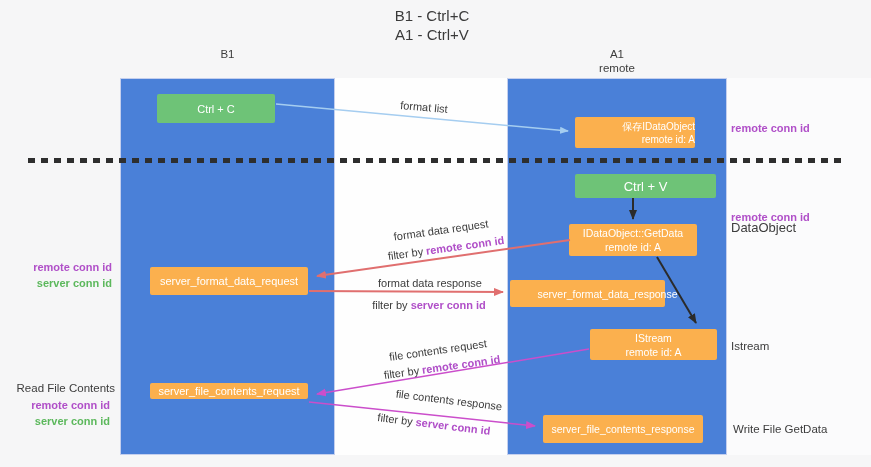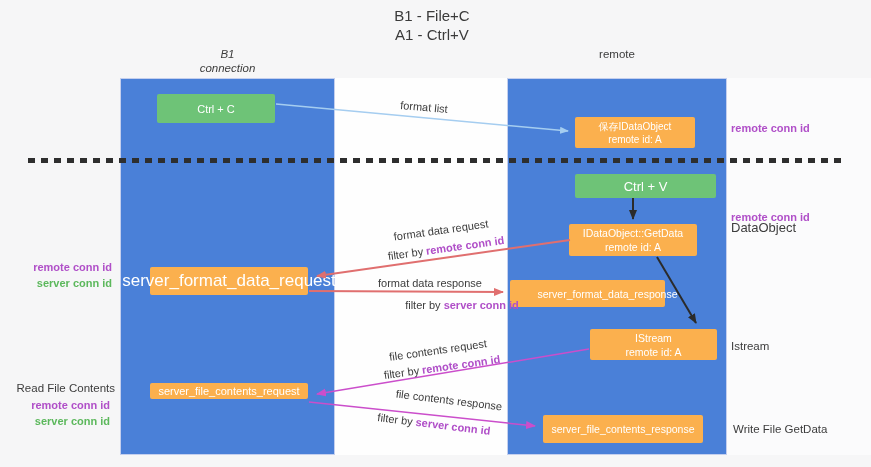--- a/index.html
+++ b/index.html
@@ -4,37 +4,37 @@
 <style>
   html,body{margin:0;padding:0;}
   body{font-family:"Liberation Sans",sans-serif;background:#f6f6f7;}
   .stage{position:relative;width:871px;height:467px;overflow:hidden;background:#f6f6f7;}
   .bg-band{position:absolute;top:78px;height:377px;}
   .bg-mid{left:335px;width:172px;background:#fefefe;}
   .bg-right{left:727px;width:144px;background:#fbfbfc;}
   .title{position:absolute;left:332px;top:6px;width:200px;text-align:center;
          font-size:15px;line-height:19px;color:#3a3a3a;}
   .lane-header{position:absolute;top:47px;text-align:center;font-size:11.5px;line-height:14px;color:#3d3d3d;}
-  .lane-header.left{left:120px;width:215px;font-style:italic;}
+  .lane-header.left{left:120px;width:215px;}
   .lane-header.right{left:507px;width:220px;}
   .col{position:absolute;top:78px;height:377px;background:var(--lifeline-blue);
        border:1px solid #c4cfee;box-sizing:border-box;}
   .col.left{left:120px;width:215px;}
   .col.right{left:507px;width:220px;}
   .dashed{position:absolute;left:28px;top:158px;width:815px;height:5px;
           background:repeating-linear-gradient(90deg,#2e2e2e 0 7px,transparent 7px 13px);}
   .box{position:absolute;box-sizing:border-box;color:#fff;display:flex;flex-direction:column;
        align-items:center;justify-content:center;text-align:center;border-radius:2px;}
   .box.orange{background:var(--box-orange);}
   .box.green{background:var(--box-green);}
   .b-ctrlc{left:157px;top:94px;width:118px;height:29px;font-size:11px;}
-  .b-save{left:575px;top:117px;width:120px;height:31px;font-size:10px;line-height:13px;}
+  .b-save{left:575px;top:117px;width:120px;height:31px;font-size:10px;line-height:13px;align-items:flex-end;}
   .b-ctrlv{left:575px;top:174px;width:141px;height:24px;font-size:13px;}
   .b-getdata{left:569px;top:224px;width:128px;height:32px;font-size:10.5px;line-height:14px;}
-  .b-fmtreq{left:150px;top:267px;width:158px;height:28px;font-size:17px;}
+  .b-fmtreq{left:150px;top:267px;width:158px;height:28px;font-size:11px;}
   .b-fmtresp{left:510px;top:280px;width:155px;height:27px;font-size:10.5px;padding-left:40px;}
   .b-istream{left:590px;top:329px;width:127px;height:31px;font-size:10.5px;line-height:14px;}
   .b-filereq{left:150px;top:383px;width:158px;height:16px;font-size:11px;}
   .b-fileresp{left:543px;top:415px;width:160px;height:28px;font-size:10.5px;}
   .slabel{position:absolute;font-size:11px;color:#3c3c3c;white-space:nowrap;}
   .slabel.purple{color:var(--label-purple);font-weight:bold;}
   .slabel.green{color:var(--label-green);font-weight:bold;}
   .slabel.ralign{text-align:right;}
   .mlabel{position:absolute;font-size:11px;color:#3c3c3c;white-space:nowrap;}
   .mlabel .fb{margin-right:3px;}
@@ -42,29 +42,29 @@
   svg.arrows{position:absolute;left:0;top:0;pointer-events:none;}
 </style>
 </head>
 <body>
 
 <div class="stage">
   <div class="bg-band bg-mid"></div>
   <div class="bg-band bg-right"></div>
 
   <div class="title">
-    <div>B1 - File+C</div>
+    <div>B1 - Ctrl+C</div>
     <div>A1 - Ctrl+V</div>
   </div>
 
   <div class="lane-header left">
     <div>B1</div>
-    <div>connection</div>
   </div>
   <div class="lane-header right">
+    <div>A1</div>
     <div>remote</div>
   </div>
 
   <div class="col left"></div>
   <div class="col right"></div>
 
   <div class="dashed"></div>
 
   <div class="box green b-ctrlc">
     <div>Ctrl + C</div>
@@ -122,21 +122,21 @@
   </svg>
 
   <div class="mlabel" style="left:424px;top:107px;transform:translate(-50%,-50%) rotate(5deg);">format list</div>
 
   <div class="mlabel" style="left:441px;top:230px;transform:translate(-50%,-50%) rotate(-8deg);">format data request</div>
   <div class="mlabel" style="left:446px;top:248px;transform:translate(-50%,-50%) rotate(-8deg);">
     <span class="fb">filter by</span><span class="purple">remote conn id</span>
   </div>
 
   <div class="mlabel" style="left:430px;top:283px;transform:translate(-50%,-50%);">format data response</div>
-  <div class="mlabel" style="left:429px;top:305px;transform:translate(-50%,-50%);margin-left:33px;">
+  <div class="mlabel" style="left:429px;top:305px;transform:translate(-50%,-50%);">
     <span class="fb">filter by</span><span class="purple">server conn id</span>
   </div>
 
   <div class="mlabel" style="left:438px;top:350px;transform:translate(-50%,-50%) rotate(-8deg);">file contents request</div>
   <div class="mlabel" style="left:442px;top:367px;transform:translate(-50%,-50%) rotate(-8deg);">
     <span class="fb">filter by</span><span class="purple">remote conn id</span>
   </div>
 
   <div class="mlabel" style="left:449px;top:400px;transform:translate(-50%,-50%) rotate(7deg);">file contents response</div>
   <div class="mlabel" style="left:434px;top:424px;transform:translate(-50%,-50%) rotate(7deg);">

